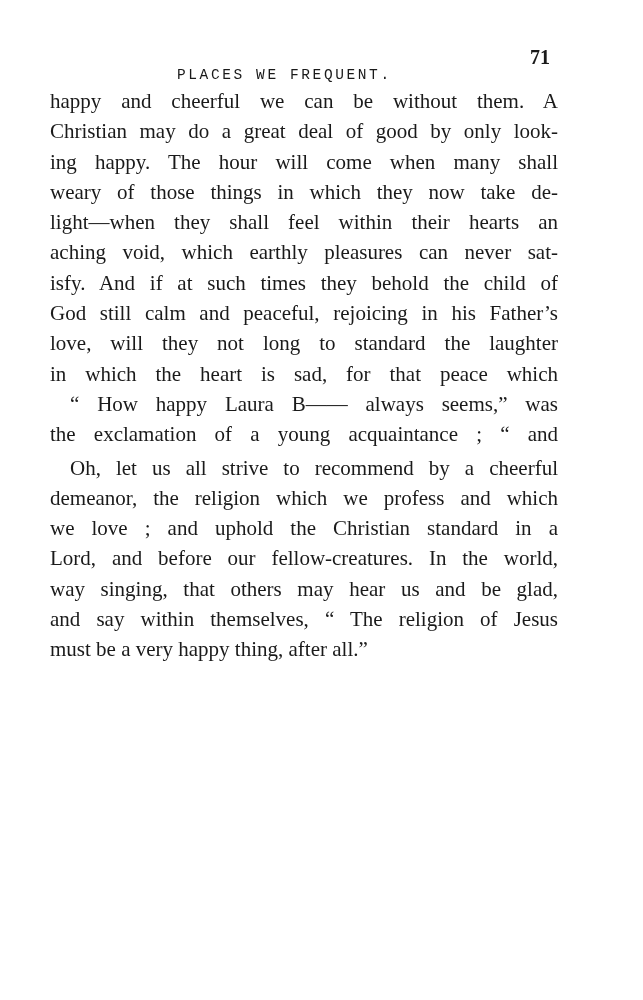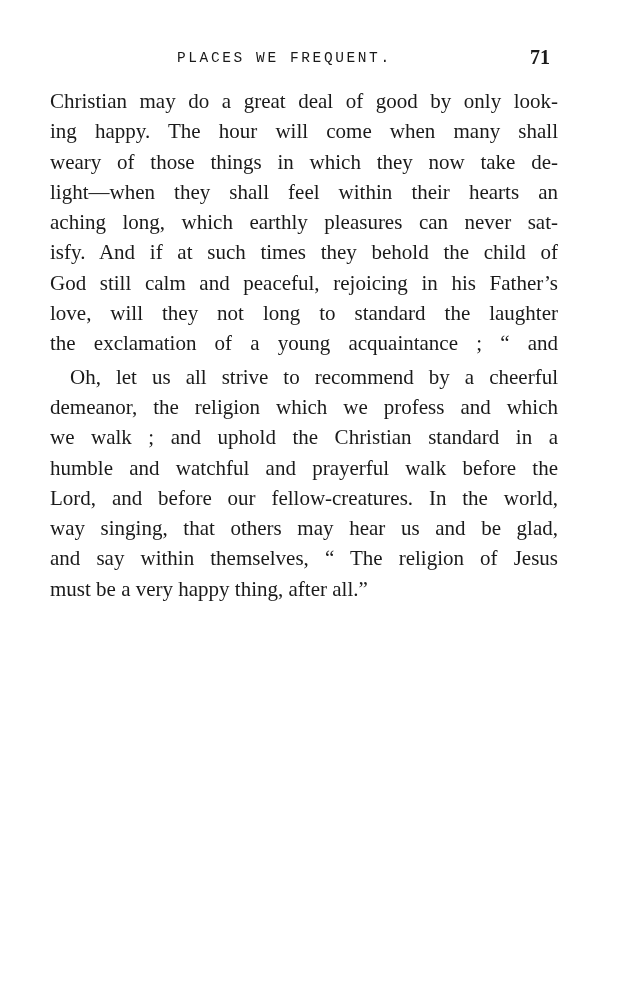--- a/index.html
+++ b/index.html
@@ -4,21 +4,21 @@
 <style>
   html, body { margin: 0; padding: 0; }
   body {
     width: 643px; height: 1000px; background: #ffffff; position: relative; overflow: hidden;
     font-family: "Liberation Serif", "DejaVu Serif", serif; color: #1a1a1a;
   }
   .header {
     position: absolute; top: 46px; left: 0; width: 643px; height: 30px;
   }
   .running-title {
-    position: absolute; left: 177px; top: 4px;
+    position: absolute; left: 177px; top: 21px;
     font-size: 14.5px; letter-spacing: 2.6px; font-weight: normal;
     font-family: "Liberation Mono", "DejaVu Sans Mono", monospace;
   }
   .page-number {
     position: absolute; left: 530px; top: 0px;
     font-size: 20px; font-weight: bold; text-align: center;
   }
   .body-text {
     position: absolute; left: 50px; top: 86px; width: 508px;
   }
@@ -35,38 +35,40 @@
 <body>
 
 <div class="header">
   <span class="running-title">PLACES WE FREQUENT.</span>
   <span class="page-number">71</span>
 </div>
 
 <div class="body-text">
 
   <div>
+    <span class="line">happy and cheerful we can be without them.  A</span>
     <span class="line">Christian may do a great deal of good by only look-</span>
     <span class="line">ing happy.  The hour will come when many shall</span>
     <span class="line">weary of those things in which they now take de-</span>
     <span class="line">light—when they shall feel within their hearts an</span>
-    <span class="line">aching long, which earthly pleasures can never sat-</span>
+    <span class="line">aching void, which earthly pleasures can never sat-</span>
     <span class="line">isfy.  And if at such times they behold the child of</span>
     <span class="line">God still calm and peaceful, rejoicing in his Father’s</span>
     <span class="line">love, will they not long to standard the laughter</span>
+    <span class="line">in which the heart is sad, for that peace which</span>
   </div>
 
   <div>
+    <span class="line indent">“ How happy Laura B—— always seems,” was</span>
     <span class="line">the exclamation of a young acquaintance ;  “ and</span>
   </div>
   <div class="para-gap"></div>
 
   <div>
     <span class="line indent">Oh, let us all strive to recommend by a cheerful</span>
     <span class="line">demeanor, the religion which we profess and which</span>
-    <span class="line">we walk ;  and uphold the Christian standard in a</span>
-    <span class="line">humble and watchful and prayerful walk before the</span>
+    <span class="line">we love ;  and uphold the Christian standard in a</span>
     <span class="line">Lord, and before our fellow-creatures.  In the world,</span>
     <span class="line">way singing, that others may hear us and be glad,</span>
     <span class="line">and say within themselves, “ The religion of Jesus</span>
     <span class="line last">must be a very happy thing, after all.”</span>
   </div>
 </div>
 
 </body></html>

